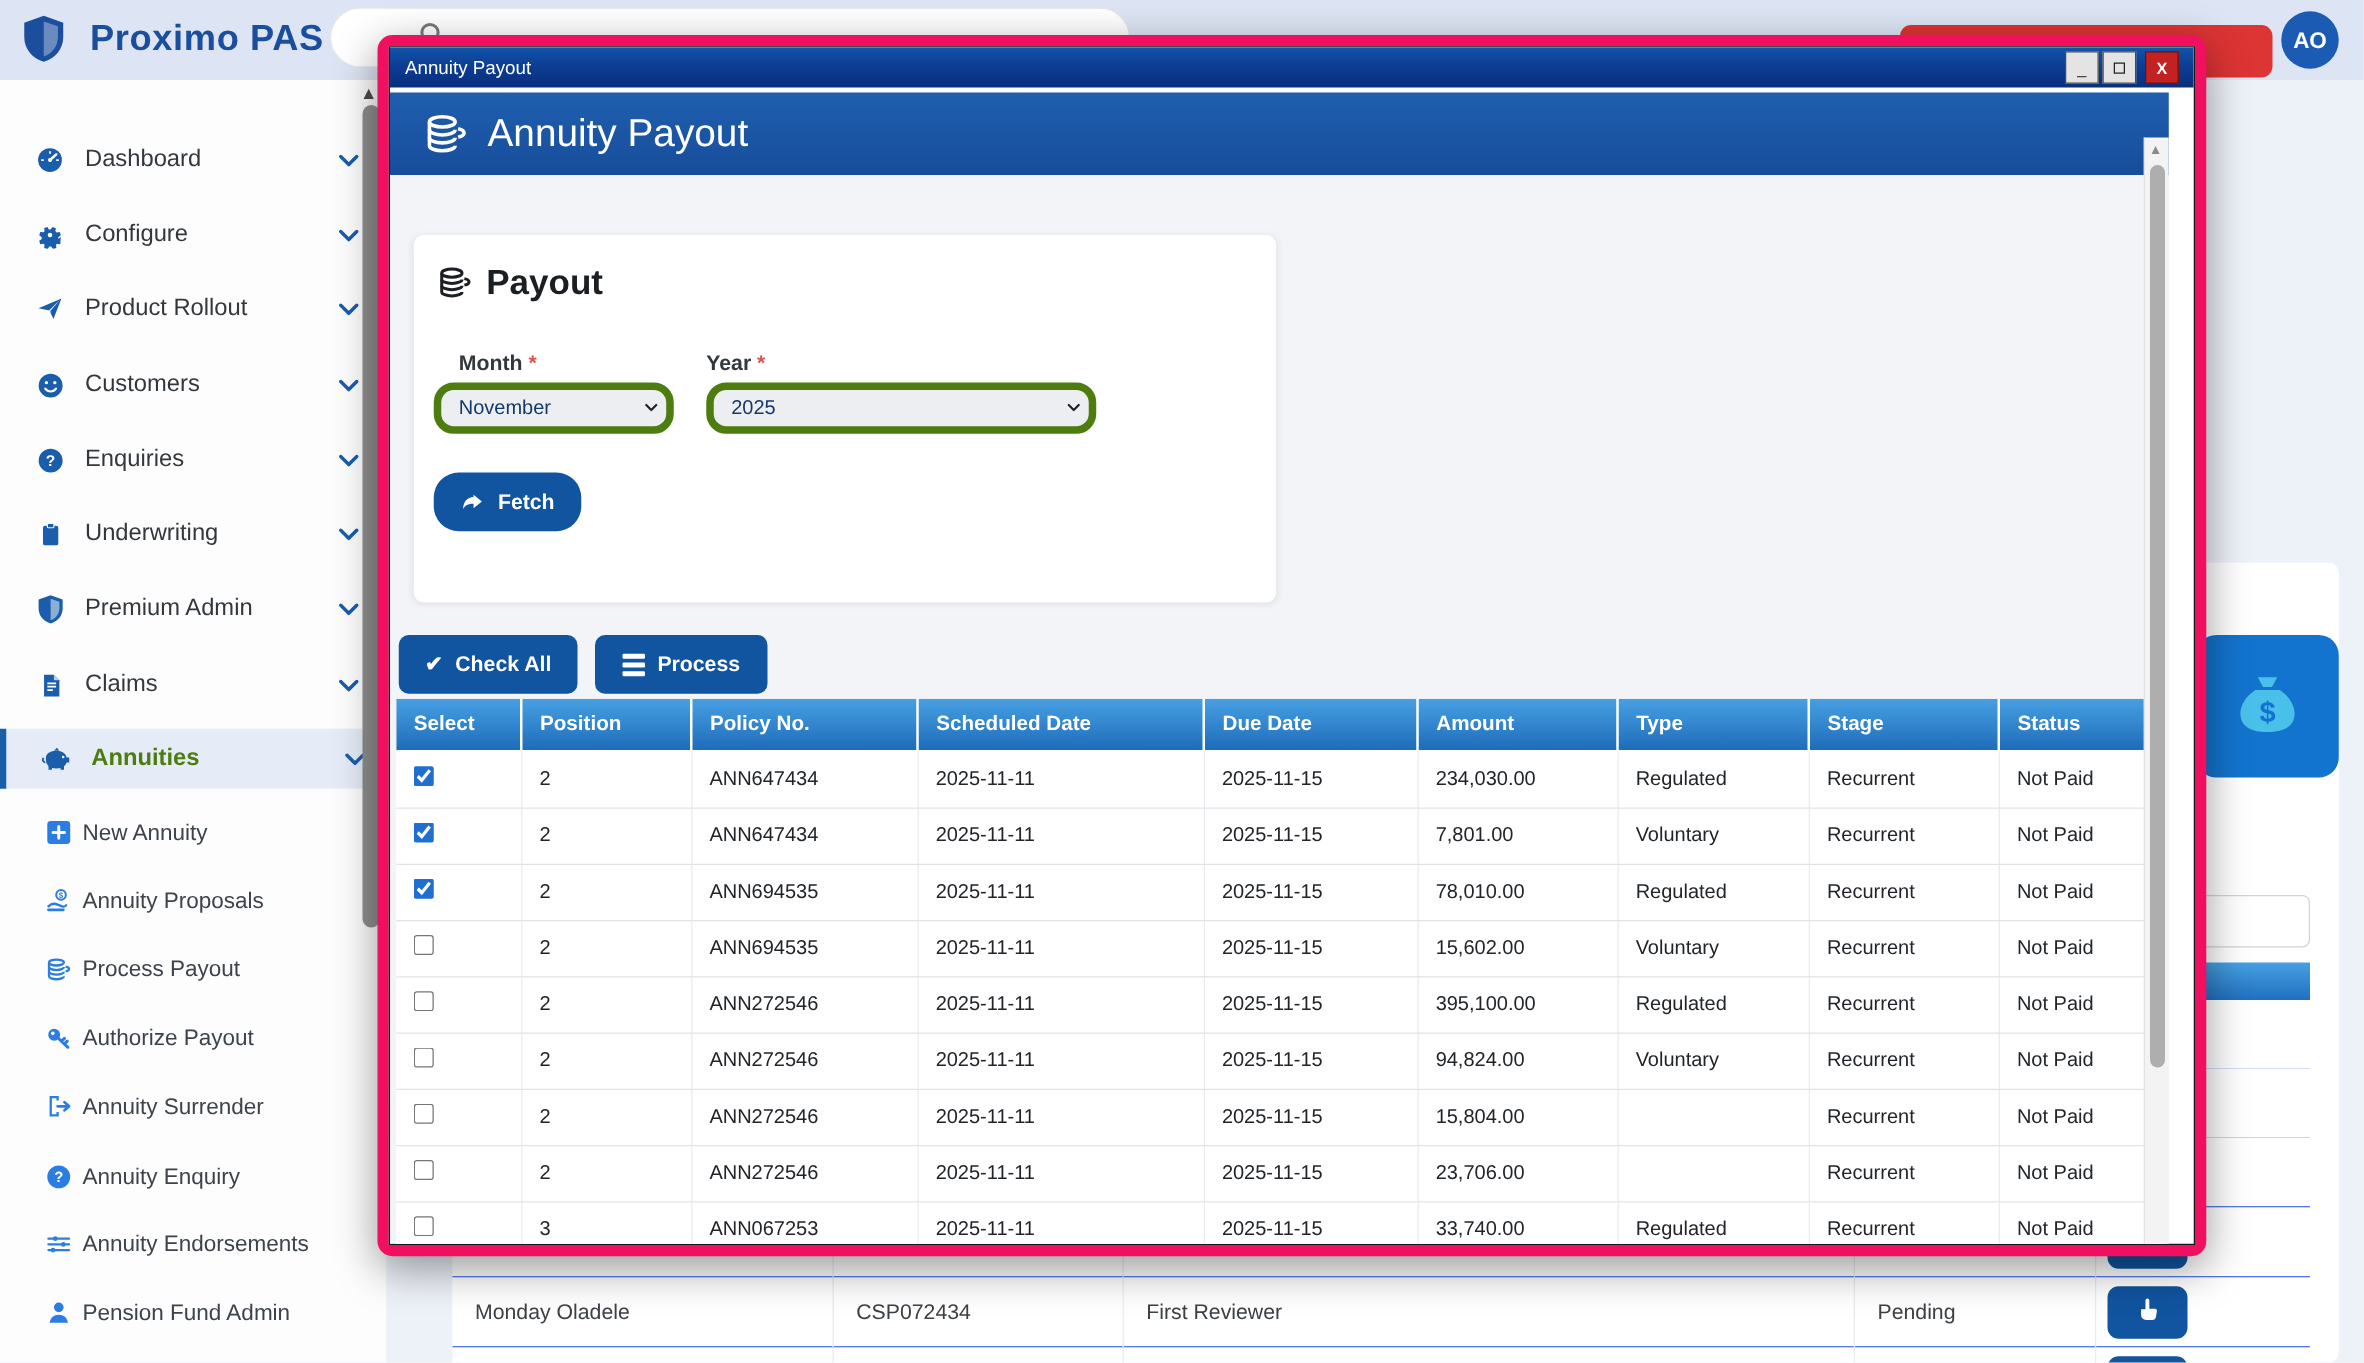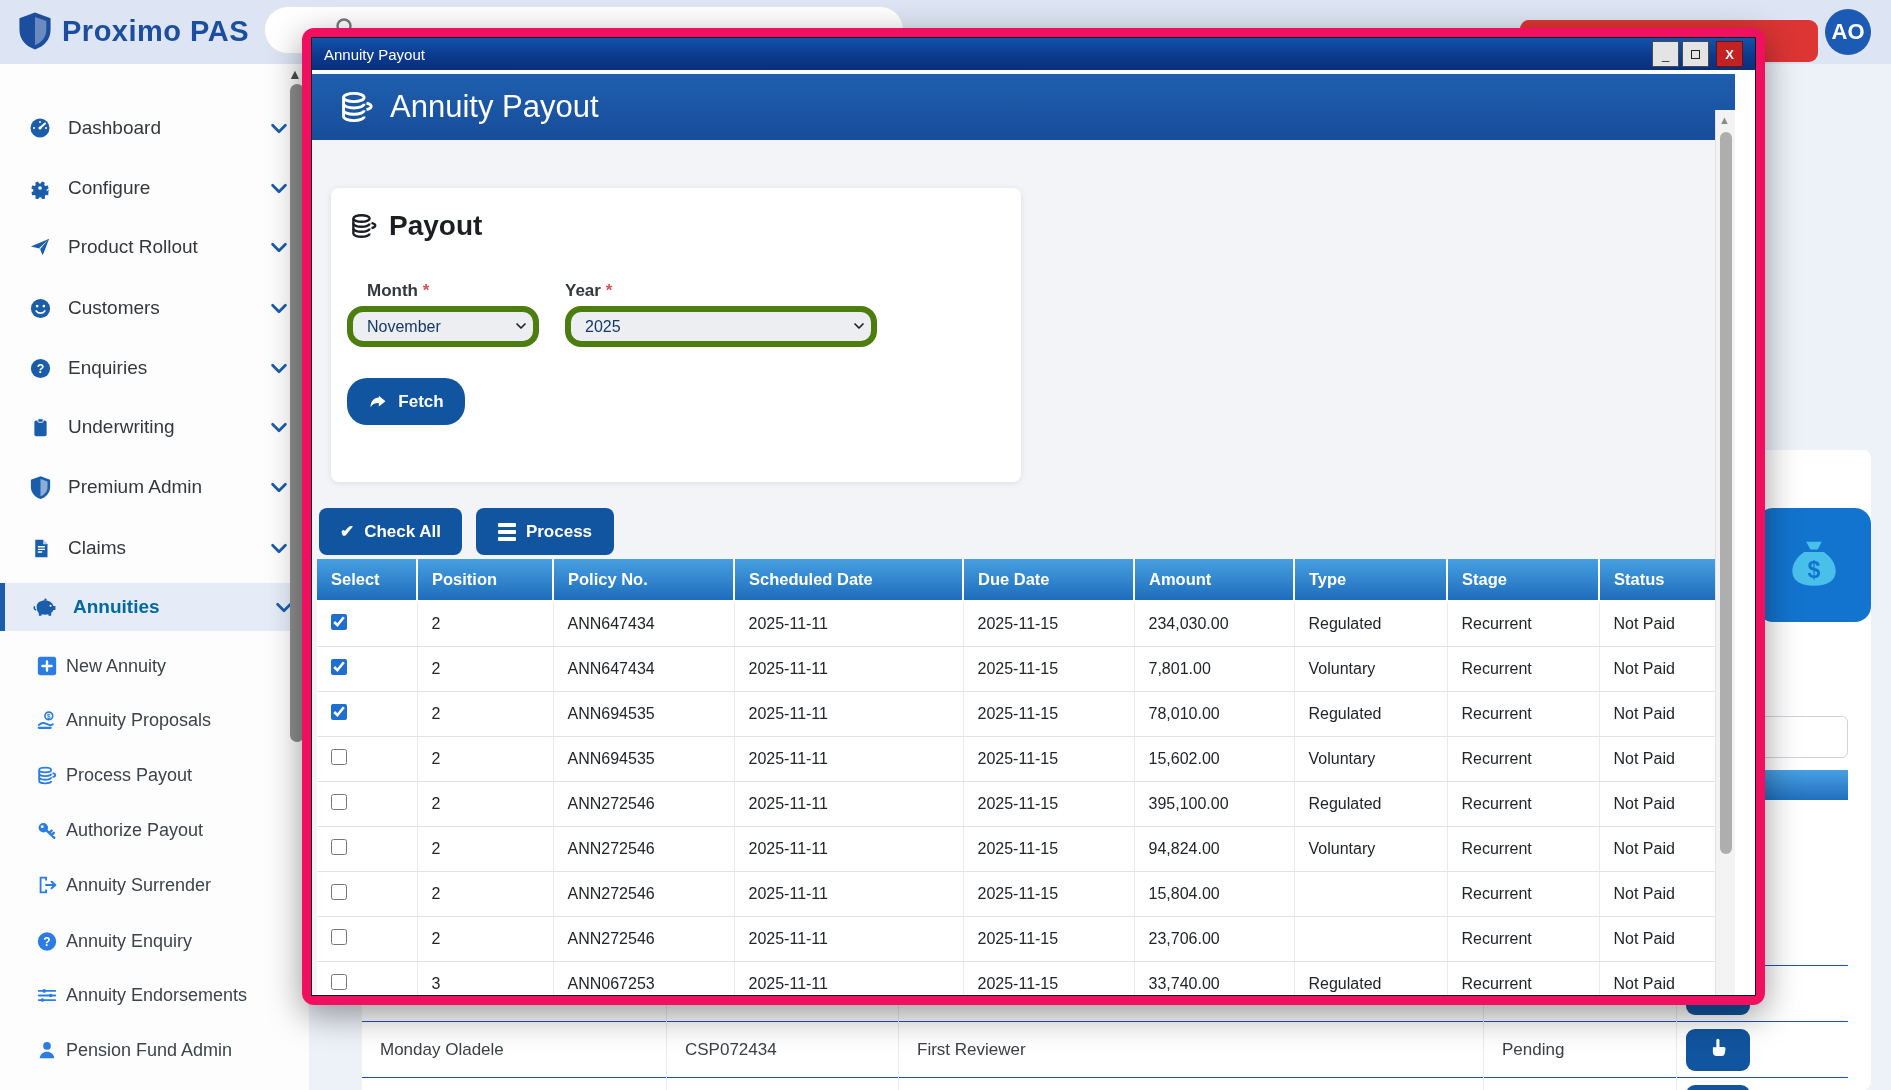--- a/index.html
+++ b/index.html
@@ -2,37 +2,37 @@
 <html><head>
 <meta charset="utf-8">
 <style>
   * { margin:0; padding:0; box-sizing:border-box; }
   html,body { width:1891px; height:1090px; overflow:hidden; }
   body { font-family:"Liberation Sans", sans-serif; background:#edf1f8; position:relative; }
   .abs { position:absolute; }
 
   
   .topbar { left:0; top:0; width:1891px; height:64px; background:#dde5f4; z-index:5; }
-  .brand { left:18px; top:12px; display:flex; align-items:center; gap:10px;justify-content:flex-end; }
+  .brand { left:18px; top:12px; display:flex; align-items:center; gap:20px;justify-content:flex-end; }
   .brand svg { width:34px; height:38px; }
   .brand-text { font-size:29px; font-weight:bold; color:#1c4e9e; letter-spacing:.5px; }
   .search-pill { left:264px; top:6px; width:640px; height:48px; background:#ffffff; border:1px solid #e4e6ea; border-radius:24px; }
   .search-icon { left:334px; top:16px; color:#75797e; }
   .gear { left:1772px; top:18px; width:34px; height:34px; color:#585d63; }
-  .avatar { left:1825px; top:9px; width:46px; height:46px; border-radius:50%; background:#1b5bb4; color:#fff; font-size:22px; font-weight:bold; display:flex; align-items:center; justify-content:center; }
+  .avatar { left:1825px; top:9px; width:46px; height:46px; border-radius:50%; background:#1b5bb4; color:#fff; font-size:18px; font-weight:bold; display:flex; align-items:center; justify-content:center; }
   .danger-btn { left:1520px; top:20px; width:298px; height:42px; background:#dd3434; border-radius:9px; z-index:6; }
 
   
   .sidebar { left:0; top:64px; width:310px; height:1026px; background:#fdfdfe; z-index:5; border-right:1px solid #eceff3; }
   .side-item { position:absolute; left:0; width:310px; height:48px; display:flex; align-items:center; cursor:pointer; }
   .side-item .ic { position:absolute; left:28px; width:24px; height:24px; color:#1a5dab; display:flex; align-items:center; justify-content:center; }
   .side-item .lbl { position:absolute; left:68px; font-size:19px; color:#33383d; }
   .side-item .chev { position:absolute; left:268px; width:22px; height:22px; color:#1a5dab; }
   .side-item.active { background:#e5ecf7; border-left:5px solid #1a5dab; }
-  .side-item.active .lbl { font-weight:bold; color:#0369a1; }
+  .side-item.active .lbl { font-weight:bold; color:#4d7c0f; }
   .side-sub { position:absolute; left:0; width:310px; height:40px; display:flex; align-items:center; cursor:pointer; }
   .side-sub .ic { position:absolute; left:36px; width:22px; height:22px; color:#2b7de1; display:flex; align-items:center; justify-content:center; }
   .side-sub .lbl { position:absolute; left:66px; font-size:18px; color:#3d434a; }
 
   
   .page-scroll-up { left:288px; top:66px; color:#4d4d4d; font-size:14px; z-index:6; }
   .page-scroll-thumb { left:290px; top:84px; width:14px; height:658px; background:#8f8f8f; border-radius:8px; z-index:6; }
 
   
   .bg-card { left:362px; top:450px; width:1509px; height:640px; background:#ffffff; border-radius:8px; z-index:4; }

